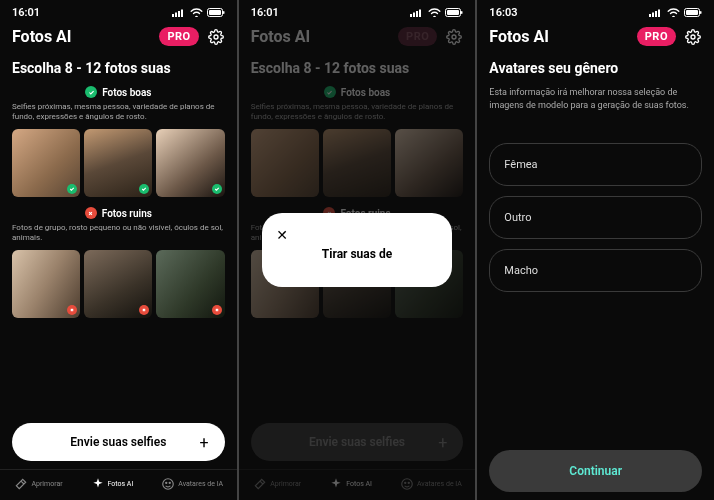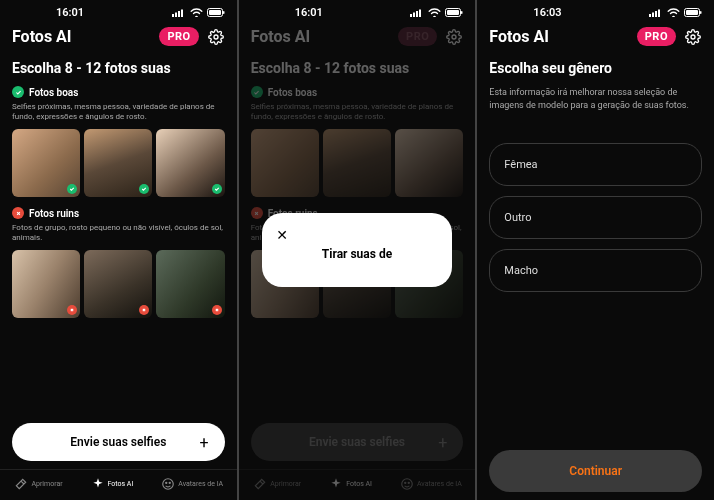--- a/index.html
+++ b/index.html
@@ -1,30 +1,30 @@
 <!DOCTYPE html>
 <html><head>
 <meta charset="utf-8">
 <style>
 * { margin: 0; padding: 0; box-sizing: border-box; }
 body { background: #2a2a2a; font-family: -apple-system, BlinkMacSystemFont, 'Segoe UI', Roboto, Helvetica, Arial, sans-serif; display: flex; justify-content: center; align-items: flex-start; }
 .container { display: flex; gap: 2px; background: #444; width: 714px; height: 500px; }
 .phone { flex: 1; background: #0a0a0a; display: flex; flex-direction: column; position: relative; overflow: hidden; color: #fff; }
-.status-bar { display: flex; justify-content: space-between; align-items: center; padding: 6px 12px 2px 12px; font-size: 11px; font-weight: 600; margin-left: 44px; }
+.status-bar { display: flex; justify-content: space-between; align-items: center; padding: 6px 12px 2px 12px; font-size: 11px; font-weight: 600; }
 .status-icons { display: flex; gap: 4px; align-items: center; }
 .sig-icon, .wifi-icon, .bat-icon { display: inline-flex; }
 .header { display: flex; justify-content: space-between; align-items: center; padding: 6px 12px; }
 .title { font-size: 16px; font-weight: 700; }
 .header-right { display: flex; align-items: center; gap: 8px; }
 .pro-badge { background: #e91e63; color: #fff; font-size: 11px; font-weight: 700; padding: 3px 8px; border-radius: 10px; letter-spacing: 0.5px; }
 .gear-icon { width: 18px; height: 18px; display: flex; align-items: center; justify-content: center; }
 .content { flex: 1; padding: 8px 12px; overflow: hidden; }
 .subtitle { font-size: 14px; font-weight: 700; margin-bottom: 10px; }
 .sub-desc { font-size: 9px; color: #aaa; line-height: 1.4; margin-bottom: 14px; }
-.section-label { display: flex; align-items: center; gap: 5px; font-size: 10px; font-weight: 600; margin-bottom: 4px; }
+.section-label { display: flex; align-items: center; gap: 5px; font-size: 10px; font-weight: 600; margin-bottom: 4px; justify-content: center; }
 .check-icon { width: 12px; height: 12px; border-radius: 50%; display: flex; align-items: center; justify-content: center; }
 .check-good { background: #1abc6e; }
 .check-bad { background: #e74c3c; }
 .check-icon svg { width: 7px; height: 7px; }
 .section-desc { font-size: 8px; color: #aaa; line-height: 1.3; margin-bottom: 6px; }
 .thumbs { display: flex; gap: 4px; margin-bottom: 10px; }
 .thumb { flex: 1; aspect-ratio: 1/1; border-radius: 6px; background: #333; position: relative; overflow: hidden; }
 .thumb.bad .corner { background: #e74c3c; }
 .thumb .corner { position: absolute; right: 3px; bottom: 3px; width: 10px; height: 10px; border-radius: 50%; background: #1abc6e; display: flex; align-items: center; justify-content: center; }
 .thumb .corner svg { width: 6px; height: 6px; }
@@ -48,21 +48,21 @@
 .dimmed .pro-badge { background: #5c2438; color: #8a5566; }
 .modal-overlay { position: absolute; inset: 0; display: flex; align-items: center; justify-content: center; }
 .modal { background: #fff; color: #000; border-radius: 20px; width: 80%; padding: 14px; }
 .modal-close { font-size: 14px; font-weight: 400; margin-bottom: 4px; }
 .modal-title { text-align: center; font-size: 12px; font-weight: 700; margin-bottom: 12px; }
 .modal-btn { border: 1px solid #ddd; border-radius: 20px; padding: 9px; text-align: center; font-size: 11px; font-weight: 600; margin-bottom: 8px; }
 .modal-btn:last-child { margin-bottom: 0; }
 
 .gender-list { display: flex; flex-direction: column; gap: 10px; margin-top: 18px; }
 .gender-option { border: 1px solid #3a3a3a; border-radius: 18px; padding: 14px 14px; font-size: 11px; color: #ddd; }
-.continue-btn { background: #3a3a3a; color: #f97316; border-radius: 24px; padding: 14px; text-align: center; font-size: 12px; font-weight: 600; margin: 8px 12px; }
+.continue-btn { background: #3a3a3a; color: #5eead4; border-radius: 24px; padding: 14px; text-align: center; font-size: 12px; font-weight: 600; margin: 8px 12px; }
 .phone3 .content { display: flex; flex-direction: column; }
 .spacer { flex: 1; }
 </style>
 </head>
 <body>
 
 <div class="container">
 
   <div class="phone">
     <div class="status-bar">
@@ -351,21 +351,21 @@
         <div class="pro-badge">PRO</div>
         <div class="gear-icon">
             <svg width="16" height="16" viewBox="0 0 24 24" fill="none" stroke="#fff" stroke-width="2">
               <circle cx="12" cy="12" r="3"></circle>
               <path d="M19.4 15a1.65 1.65 0 0 0 .33 1.82l.06.06a2 2 0 1 1-2.83 2.83l-.06-.06a1.65 1.65 0 0 0-1.82-.33 1.65 1.65 0 0 0-1 1.51V21a2 2 0 0 1-4 0v-.09a1.65 1.65 0 0 0-1-1.51 1.65 1.65 0 0 0-1.82.33l-.06.06a2 2 0 1 1-2.83-2.83l.06-.06a1.65 1.65 0 0 0 .33-1.82 1.65 1.65 0 0 0-1.51-1H3a2 2 0 0 1 0-4h.09a1.65 1.65 0 0 0 1.51-1 1.65 1.65 0 0 0-.33-1.82l-.06-.06a2 2 0 1 1 2.83-2.83l.06.06a1.65 1.65 0 0 0 1.82.33h0a1.65 1.65 0 0 0 1-1.51V3a2 2 0 0 1 4 0v.09a1.65 1.65 0 0 0 1 1.51 1.65 1.65 0 0 0 1.82-.33l.06-.06a2 2 0 1 1 2.83 2.83l-.06.06a1.65 1.65 0 0 0-.33 1.82v0a1.65 1.65 0 0 0 1.51 1H21a2 2 0 0 1 0 4h-.09a1.65 1.65 0 0 0-1.51 1z"></path>
             </svg>
           </div>
       </div>
     </div>
     <div class="content">
-      <div class="subtitle">Escolha seu gênero</div>
+      <div class="subtitle">Avatares seu gênero</div>
       <div class="sub-desc">Esta informação irá melhorar nossa seleção de imagens de modelo para a geração de suas fotos.</div>
       <div class="gender-list">
         <div class="gender-option">Fêmea</div>
         <div class="gender-option">Outro</div>
         <div class="gender-option">Macho</div>
       </div>
       <div class="spacer"></div>
     </div>
     <div class="continue-btn">Continuar</div>
   </div>

